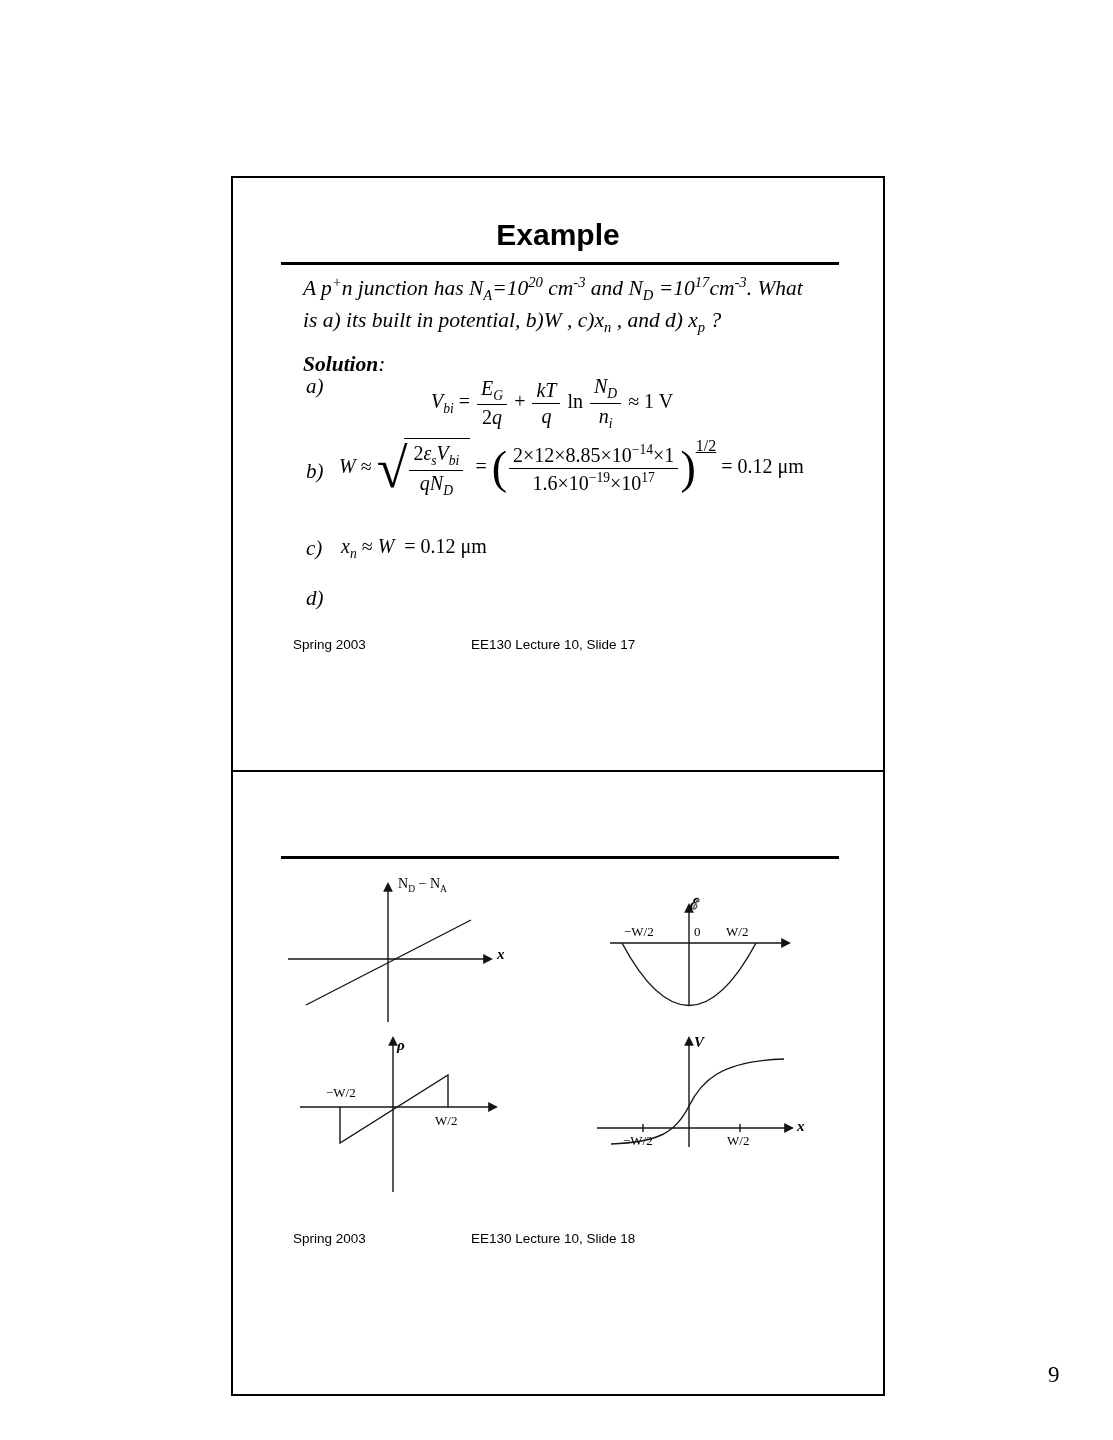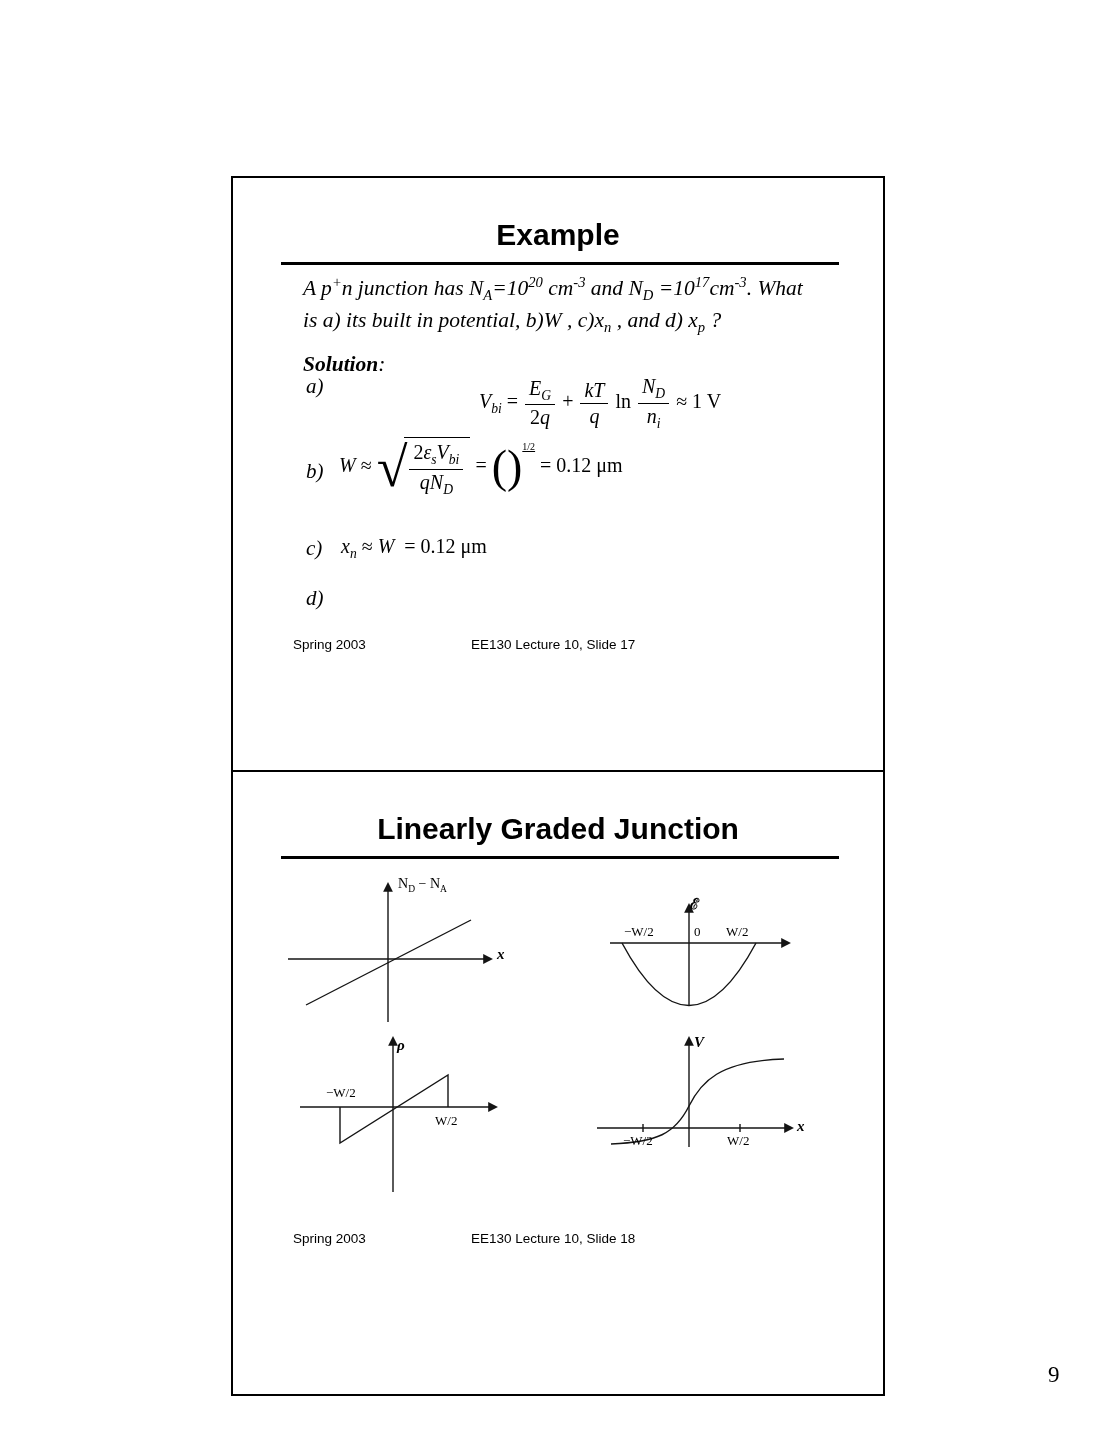--- a/index.html
+++ b/index.html
@@ -30,25 +30,25 @@
   .lab { position:absolute; font-size:21px; font-style:italic; }
   .eq  { position:absolute; font-size:20px; white-space:nowrap; }
   sub, sup { font-size:0.68em; }
   .frac { display:inline-block; vertical-align:middle; text-align:center; line-height:1.15; margin:0 2px; }
   .frac .num { display:block; border-bottom:1.4px solid #000; padding:0 4px 1px; }
   .frac .den { display:block; padding-top:1px; }
   .sqrt { display:inline-flex; align-items:center; vertical-align:middle; }
   .rad { font-size:56px; line-height:0.75; font-weight:400; margin-right:-3px; }
   .sqrt-body { border-top:1.6px solid #000; padding:3px 5px 0 3px; }
   .bp { font-size:46px; vertical-align:middle; line-height:0; font-weight:300; }
-  .pw { font-size:10px; vertical-align:22px;text-decoration:underline; }
+  .pw { font-size:16px; vertical-align:22px;text-decoration:underline; }
   .slide-footer { position:absolute; top:451px; font-family:"Liberation Sans", sans-serif; font-size:13.5px;margin-top:8px; }
   .f-left { left:60px; }
   .f-center { left:238px; }
-  #lab-a{left:73px; top:196px;}  #eq-a{left:198px; top:197px;margin-left:48px;}
+  #lab-a{left:73px; top:196px;}  #eq-a{left:198px; top:197px;}
   #lab-b{left:73px; top:281px;}  #eq-b{left:106px; top:259px;}
   #lab-c{left:73px; top:358px;}  #eq-c{left:108px; top:357px;}
   #lab-d{left:73px; top:408px;}  #eq-d{left:108px; top:407px;}
   svg.diagrams { position:absolute; left:0; top:0; }
   .glabel { position:absolute; font-weight:normal; font-size:13px; font-family:"Liberation Serif", serif;text-align:right; }
   .gvar { position:absolute; font-size:15px; font-family:"Liberation Serif", serif; font-weight:bold; }
   .it { font-style:italic; }
   .pagenum { position:absolute; left:1048px; top:1362px; font-size:23px; }
 </style>
 </head>
@@ -64,33 +64,32 @@
 
     <p class="solution"><span class="sol-word">Solution</span><span>:</span></p>
 
     <span class="lab" id="lab-a">a)</span>
     <span class="eq" id="eq-a"><i>V</i><sub><i>bi</i></sub> = <span class="frac"><span class="num"><i>E</i><sub><i>G</i></sub></span><span class="den">2<i>q</i></span></span> + <span class="frac"><span class="num"><i>kT</i></span><span class="den"><i>q</i></span></span> ln <span class="frac"><span class="num"><i>N</i><sub><i>D</i></sub></span><span class="den"><i>n</i><sub><i>i</i></sub></span></span> ≈ 1 V</span>
 
     <span class="lab" id="lab-b">b)</span>
     <span class="eq" id="eq-b"><i>W</i> ≈ <span class="sqrt">
           <span class="rad">√</span>
           <span class="sqrt-body"><span class="frac"><span class="num">2<i>ε</i><sub><i>s</i></sub><i>V</i><sub><i>bi</i></sub></span><span class="den"><i>qN</i><sub><i>D</i></sub></span></span></span>
-        </span> = <span class="bp">(</span><span class="bp">)</span><sup class="pw">1/2</sup> = 0.12 μm</span>
+        </span> = <span class="bp">(</span><span class="frac"><span class="num">2×12×8.85×10<sup>−14</sup>×1</span><span class="den">1.6×10<sup>−19</sup>×10<sup>17</sup></span></span><span class="bp">)</span><sup class="pw">1/2</sup> = 0.12 μm</span>
 
     <span class="lab" id="lab-c">c)</span>
     <span class="eq" id="eq-c"><i>x</i><sub><i>n</i></sub> ≈ <i>W</i>&nbsp; = 0.12 μm</span>
 
     <span class="lab" id="lab-d">d)</span>
 
     <span class="slide-footer f-left">Spring 2003</span>
     <span class="slide-footer f-center">EE130 Lecture 10, Slide 17</span>
   </section>
 
   <section class="slide" id="slide2">
-    <h1 class="slide-title">Linearly Graded Junction</h1>
     <div class="title-rule"></div>
 
     <svg class="diagrams" width="650" height="490" viewBox="0 0 650 490" stroke="#141414" stroke-width="1.4" fill="none">
       <defs>
         <marker id="arr" viewBox="0 0 10 10" refX="8" refY="5" markerWidth="7" markerHeight="7" orient="auto">
           <path d="M0,0 L10,5 L0,10 z" fill="#141414" stroke="none"></path>
         </marker>
       </defs>
 
       <g>

